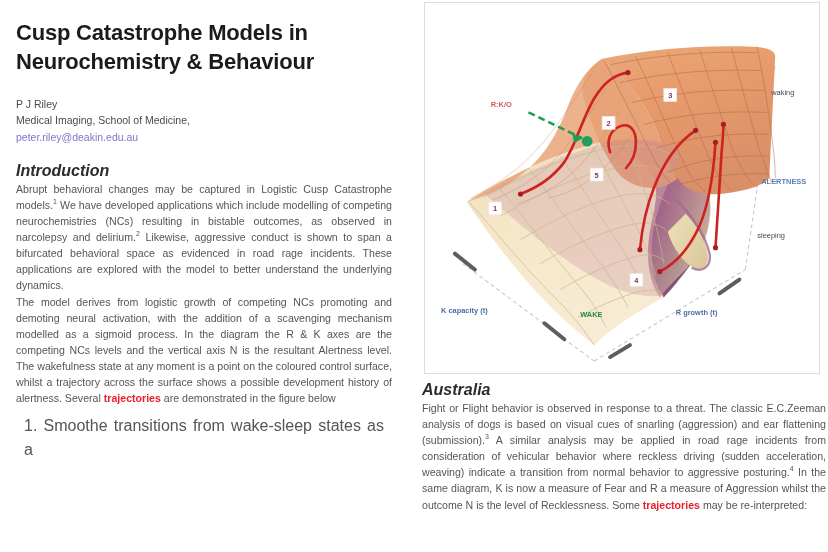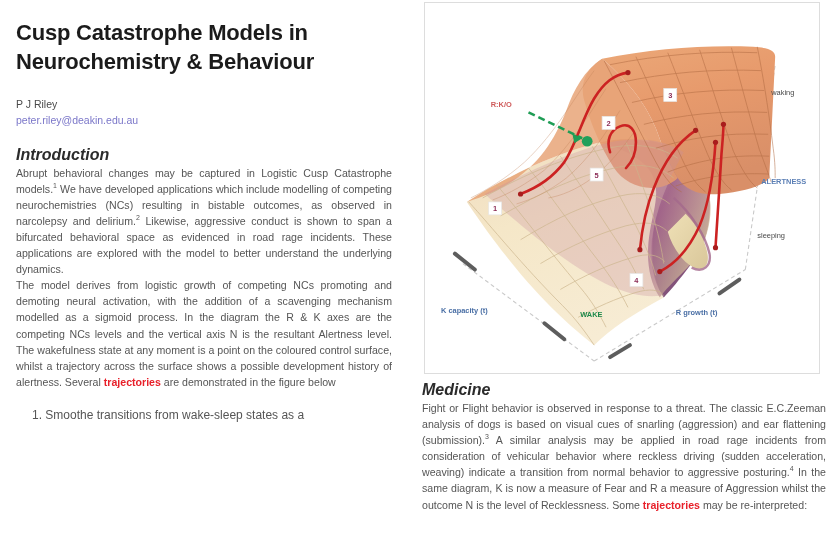--- a/index.html
+++ b/index.html
@@ -50,25 +50,25 @@
   .body-text {
     font-size: 10.6px;
     line-height: 1.52;
     color: #555555;
     text-align: justify;
     margin: 0;
   }
   .hl { color: #e8202a; font-weight: bold; }
   sup { font-size: 7px; vertical-align: super; line-height: 0; }
   .list-line {
-    font-size: 12px;
+    font-size: 16px;
     line-height: 1.52;
     color: #555555;
     text-align: justify;
-    margin: 16px;
+    margin: 8px;
   }
 
   
   .col-right {
     width: 408px;
     position: relative;
     padding: 0;
   }
   .figure-box {
     position: absolute;
@@ -96,20 +96,21 @@
 
   <div class="col-left">
 
     <div class="poster-title">
       <div>Cusp Catastrophe Models in</div>
       <div>Neurochemistry &amp; Behaviour</div>
     </div>
 
     <div class="authors">
       <div>P J Riley</div>
+      <div>Medical Imaging, School of Medicine,</div>
       <a class="email" href="#">peter.riley@deakin.edu.au</a>
     </div>
 
     <div class="sec-head">Introduction</div>
     <p class="body-text"><span>Abrupt behavioral changes may be captured in Logistic Cusp Catastrophe models.</span><sup>1</sup><span> We have developed applications which include modelling of competing neurochemistries (NCs) resulting in bistable outcomes, as observed in narcolepsy and delirium.</span><sup>2</sup><span> Likewise, aggressive conduct is shown to span a bifurcated behavioral space as evidenced in road rage incidents. These applications are explored with the model to better understand the underlying dynamics.</span></p>
 
     <p class="body-text"><span>The model derives from logistic growth of competing NCs promoting and demoting neural activation, with the addition of a scavenging mechanism modelled as a sigmoid process. In the diagram the R &amp; K axes are the competing NCs levels and the vertical axis N is the resultant Alertness level.  The wakefulness state at any moment is a point on the coloured control surface, whilst a trajectory across the surface shows a possible development history of alertness. Several </span><span class="hl">trajectories</span><span> are demonstrated in the figure below</span></p>
     <p class="list-line">1.  Smoothe transitions from wake-sleep states as a</p>
   </div>
 
@@ -320,19 +321,19 @@
         <text x="338" y="182" font-family="'Liberation Sans', sans-serif" font-size="7.5" font-weight="bold" fill="#5b7fb5">ALERTNESS</text>
 
         <text x="348" y="92" font-family="'Liberation Sans', sans-serif" font-size="7.5" fill="#4a4a4a">waking</text>
 
         <text x="334" y="236" font-family="'Liberation Sans', sans-serif" font-size="7.5" fill="#4a4a4a">sleeping</text>
       </svg>
     </div>
 
     <div class="right-text">
       <div class="clipwrap">
-        <div class="sec-head" style="margin-top:0">Medicine</div>
+        <div class="sec-head" style="margin-top:0">Australia</div>
         <p class="body-text"><span>Fight or Flight behavior is observed in response to a threat. The classic E.C.Zeeman analysis of dogs is based on visual cues of snarling (aggression) and ear flattening (submission).</span><sup>3</sup><span> A similar analysis may be applied in road rage incidents from consideration of vehicular behavior where reckless driving (sudden acceleration, weaving) indicate a transition from normal behavior to aggressive posturing.</span><sup>4</sup><span> In the same diagram, K is now a measure of Fear and R a measure of Aggression whilst the outcome N is the level of Recklessness. Some </span><span class="hl">trajectories</span><span> may be re-interpreted:</span></p>
       </div>
     </div>
 
   </div>
 </div>
 
 </body></html>

